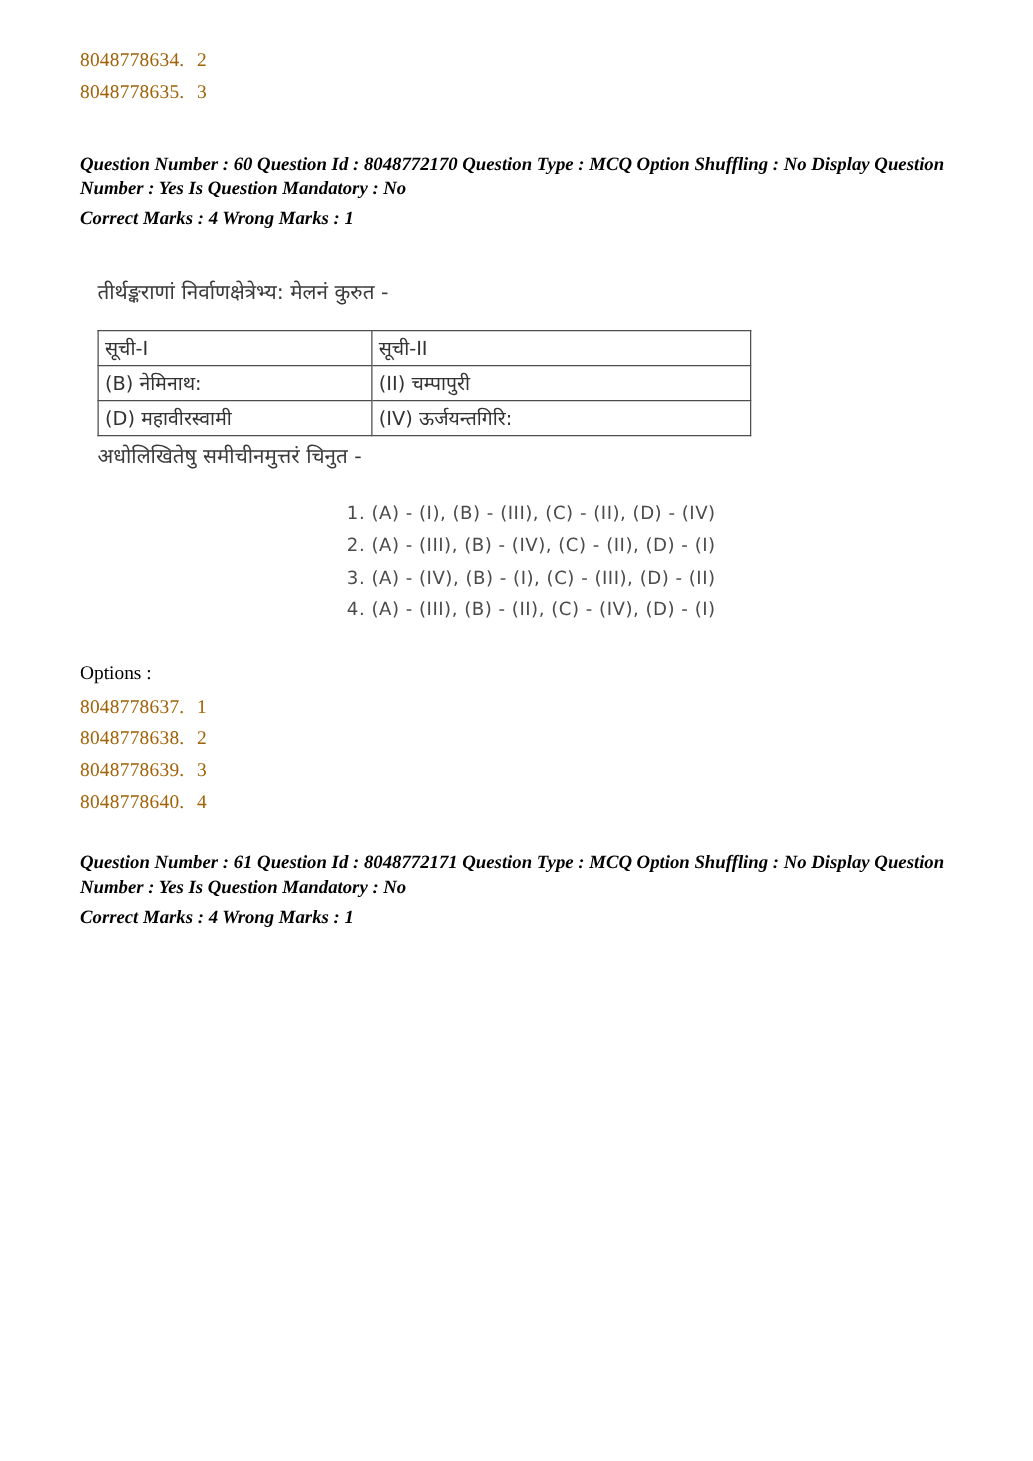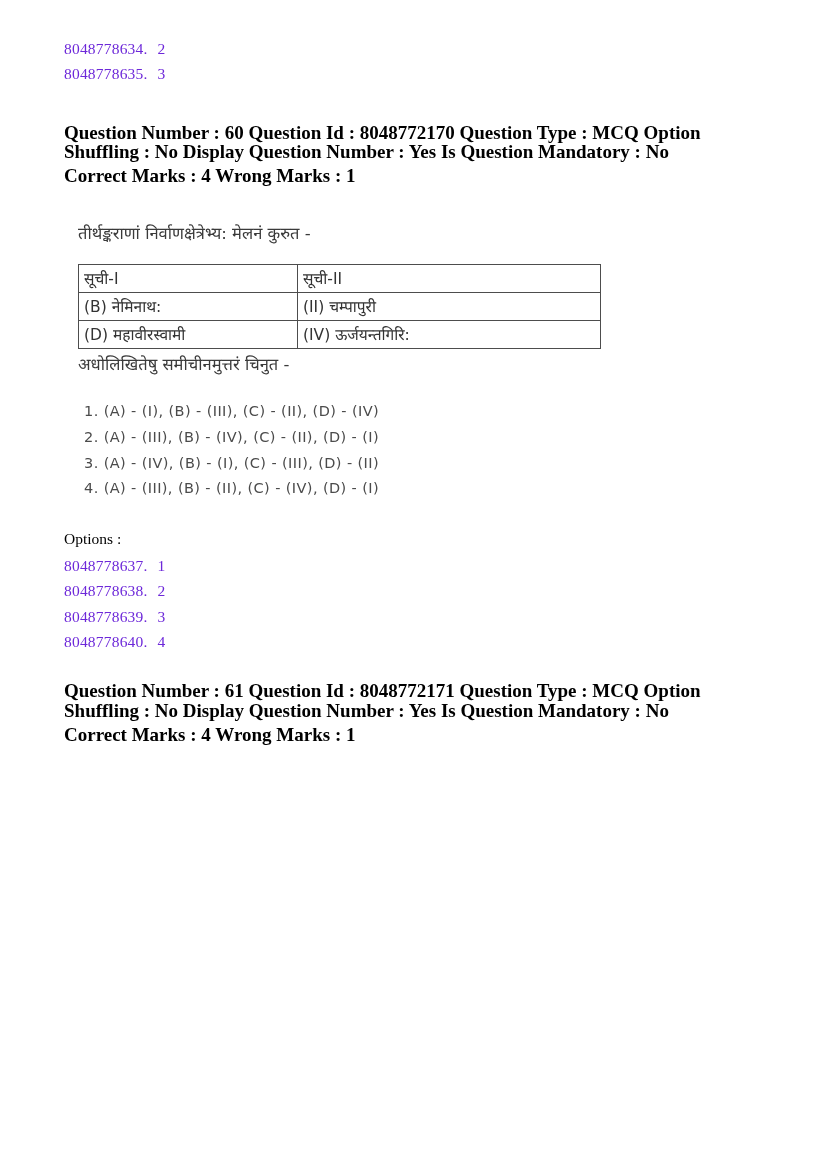--- a/index.html
+++ b/index.html
@@ -13,33 +13,34 @@
   .page {
     width: 826px;
     height: 1169px;
     padding: 36px 60px 0 64px;
     background: #ffffff;
   }
   
   .id-line {
     font-family: "Liberation Serif", serif;
     font-size: 15.5px;
-    color: #6d28d9;
+    color: #a16207;
     line-height: 25.4px;
     letter-spacing: 0.2px;
   }
   .id-line .id-val { margin-left: 10px; }
   
   .q-header {
     font-family: "Liberation Serif", serif;
     font-weight: bold;
-    font-size: 19px;
+    font-size: 15px;
     color: #000000;
     line-height: 19.2px;
     max-width: 700px;
+    font-style: italic;
   }
   .q-header .marks-line { margin-top: 5px; }
   .q60-header { margin-top: 36px; }
   .q61-header { margin-top: 27px; }
   
   .deva {
     font-family: "DejaVu Sans", sans-serif;
     color: #3a3a3a;
   }
   .question-text {
@@ -78,20 +79,21 @@
   .choices {
     margin-top: 21px;
     margin-left: 20px;
   }
   .choice-line {
     font-family: "DejaVu Sans", sans-serif;
     font-size: 14.5px;
     color: #4b4b4b;
     line-height: 25.6px;
     letter-spacing: 0.4px;
+    text-align: center;
   }
   .options-label {
     margin-top: 27px;
     font-family: "Liberation Serif", serif;
     font-weight: normal;
     font-size: 15.5px;
     color: #000000;
     line-height: 20px;
   }
   .option-ids { margin-top: 4px; }

